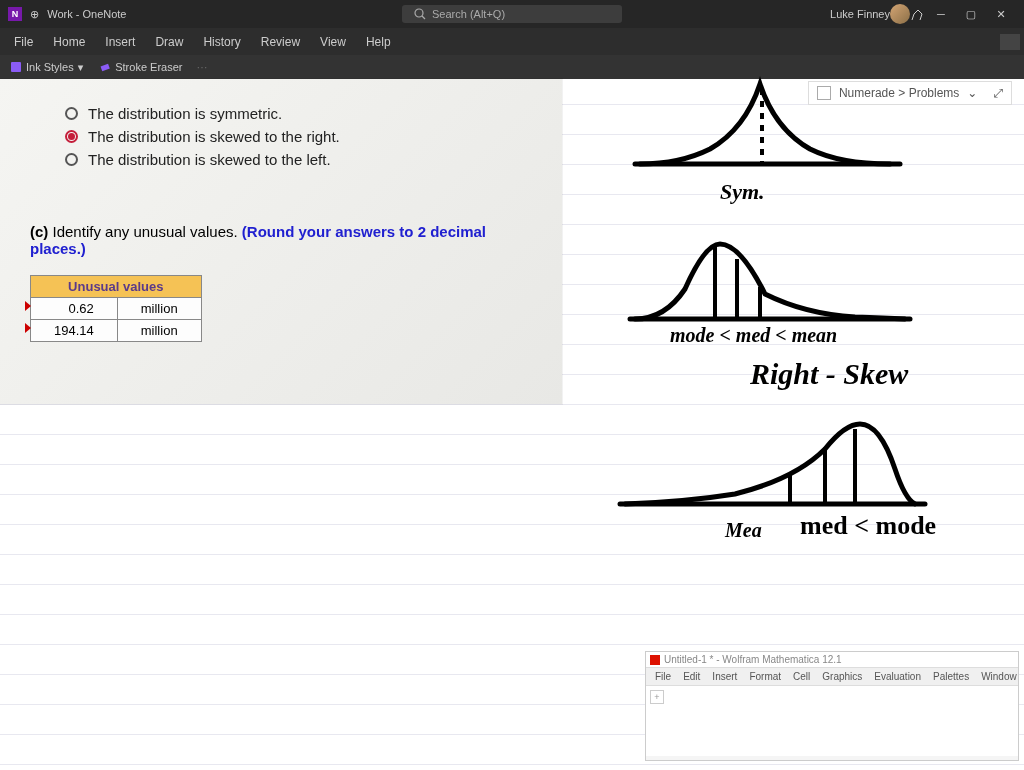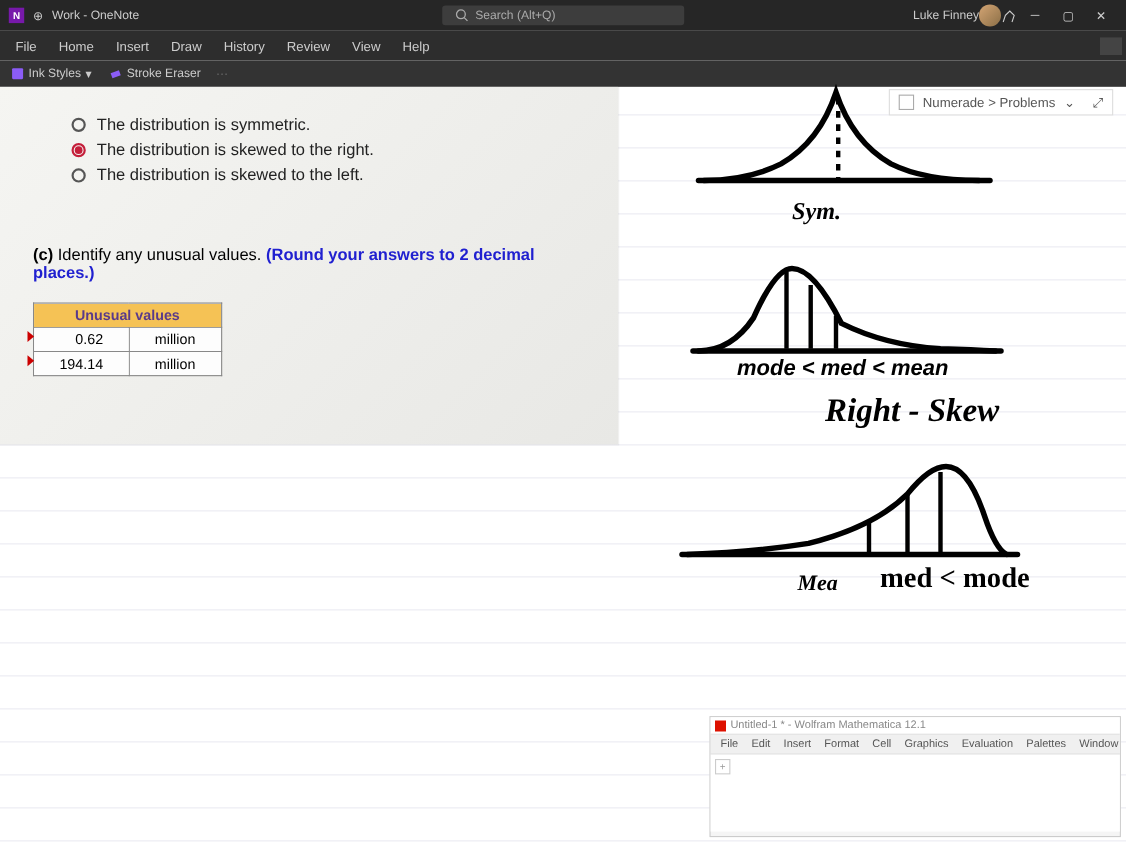--- a/index.html
+++ b/index.html
@@ -170,21 +170,21 @@
 
   <div class="ink" style="left:625px; top:140px;">
     <svg width="290" height="130" viewBox="0 0 290 130">
       <path d="M 10 100 Q 40 100 60 70 Q 80 25 95 25 Q 115 25 140 75 Q 180 95 230 98 Q 260 99 280 100" stroke="#000" stroke-width="5" fill="none" stroke-linecap="round"></path>
       <line x1="5" y1="100" x2="285" y2="100" stroke="#000" stroke-width="5" stroke-linecap="round"></line>
       <line x1="90" y1="28" x2="90" y2="98" stroke="#000" stroke-width="4"></line>
       <line x1="112" y1="40" x2="112" y2="98" stroke="#000" stroke-width="4"></line>
       <line x1="135" y1="68" x2="135" y2="98" stroke="#000" stroke-width="4"></line>
     </svg>
   </div>
-  <div class="ink" style="left:670px; top:245px; font-family:Liberation Sans, sans-serif; font-size:20px; font-weight:bold; font-style:italic;">mode &lt; med &lt; mean</div>
+  <div class="ink" style="left:670px; top:245px; font-family:Liberation Serif, serif; font-size:20px; font-weight:bold; font-style:italic;">mode &lt; med &lt; mean</div>
   <div class="ink" style="left:750px; top:278px; font-family:cursive; font-size:30px; font-weight:bold; font-style:italic;">Right - Skew</div>
 
   <div class="ink" style="left:615px; top:330px;">
     <svg width="320" height="120" viewBox="0 0 320 120">
       <path d="M 10 95 Q 70 93 120 85 Q 180 70 210 40 Q 230 15 245 15 Q 265 15 280 60 Q 290 90 300 95" stroke="#000" stroke-width="5" fill="none" stroke-linecap="round"></path>
       <line x1="5" y1="95" x2="310" y2="95" stroke="#000" stroke-width="5" stroke-linecap="round"></line>
       <line x1="175" y1="65" x2="175" y2="94" stroke="#000" stroke-width="4"></line>
       <line x1="210" y1="40" x2="210" y2="94" stroke="#000" stroke-width="4"></line>
       <line x1="240" y1="20" x2="240" y2="94" stroke="#000" stroke-width="4"></line>
     </svg>

